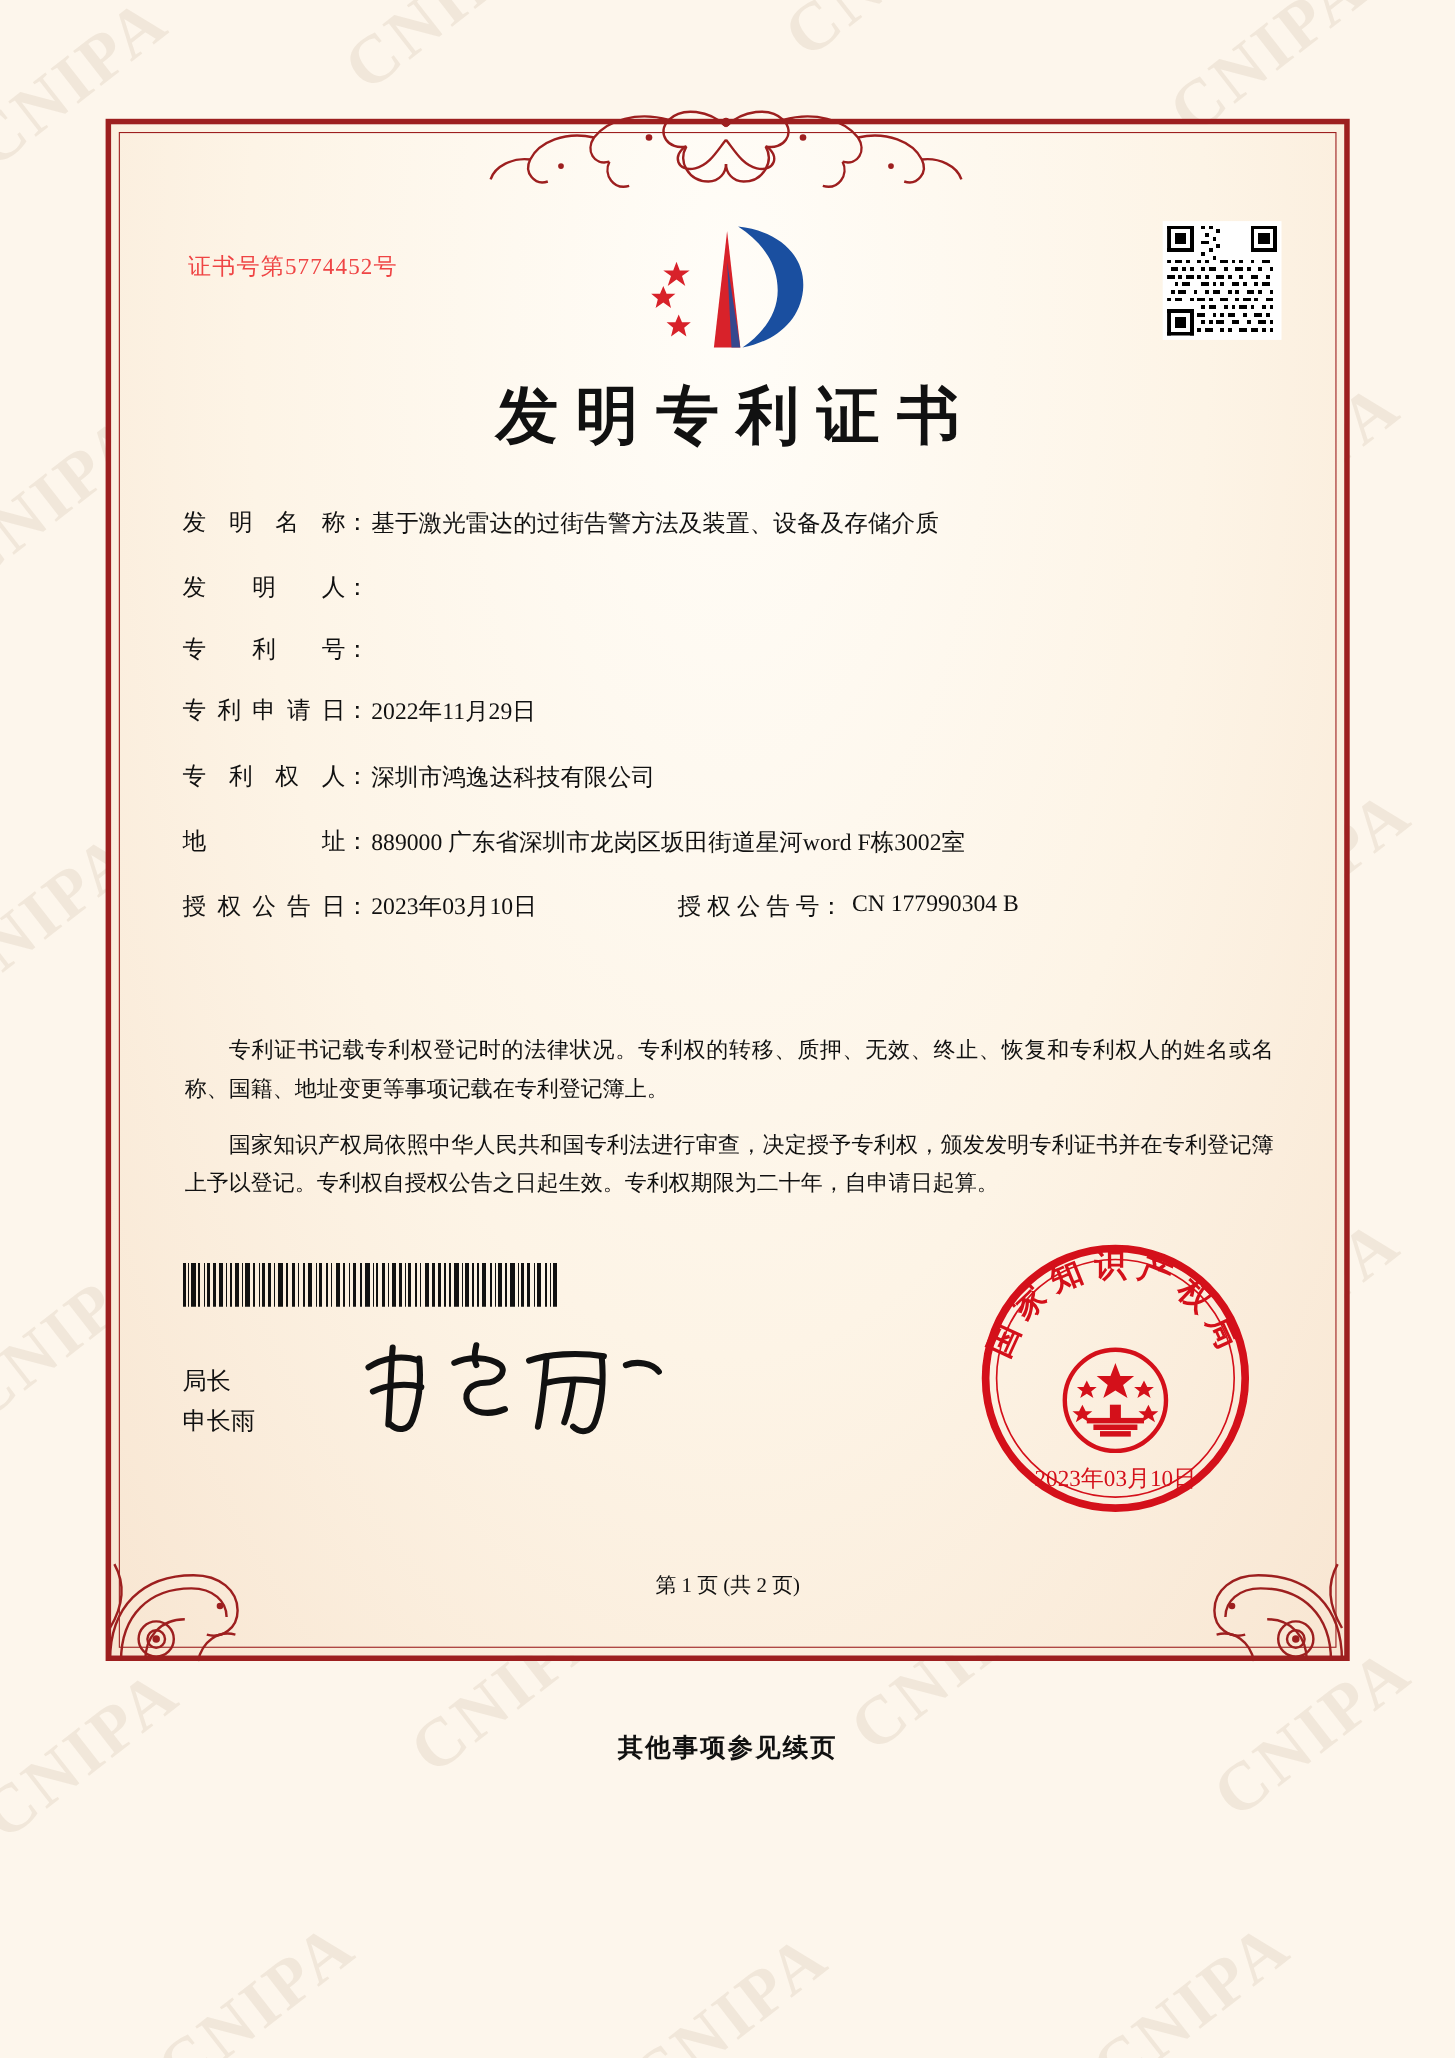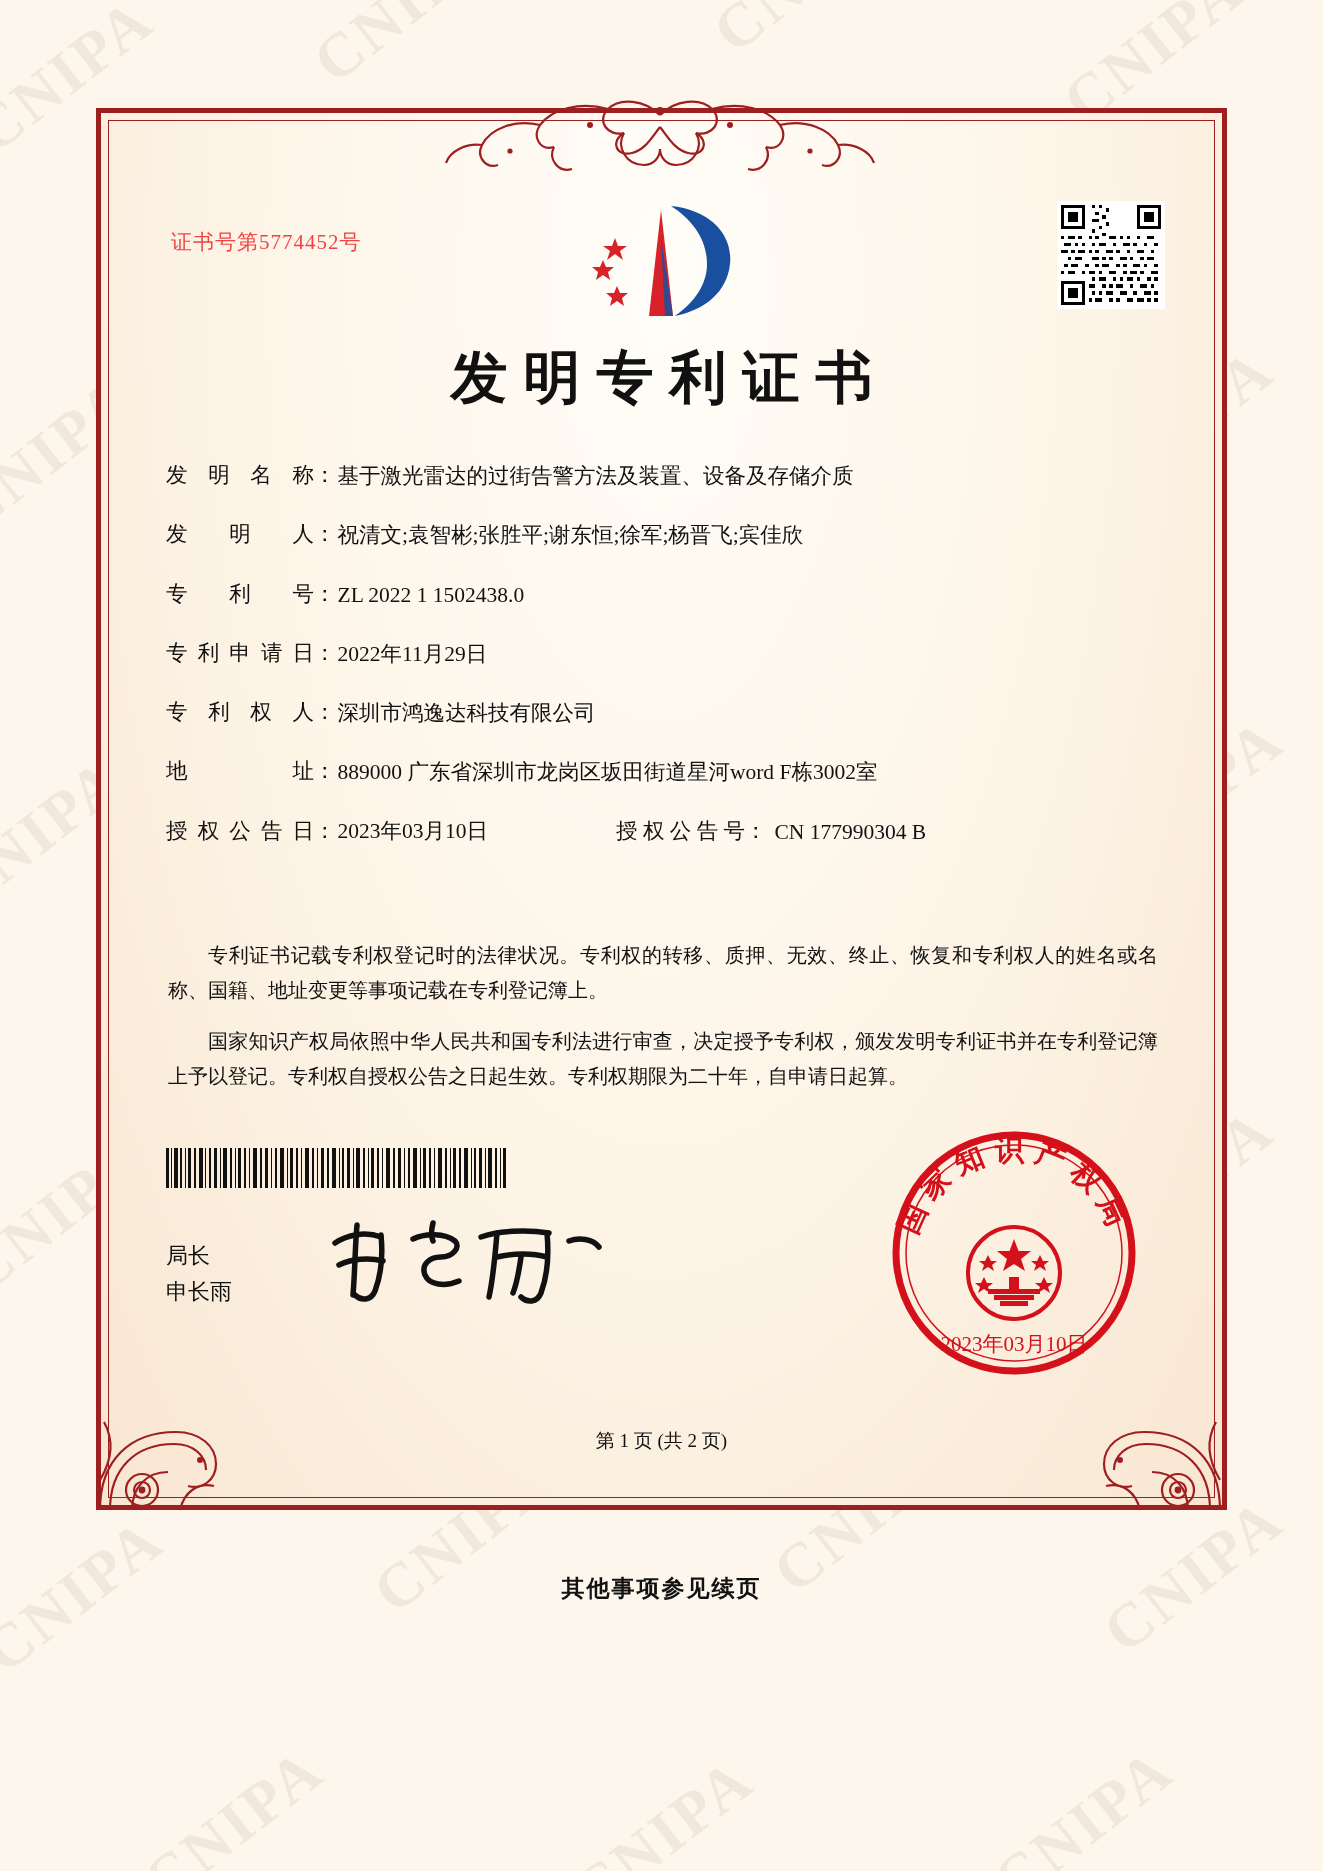--- a/index.html
+++ b/index.html
@@ -157,21 +157,21 @@
 
   .dual-row {
     display: flex;
     align-items: flex-start;
     font-size: 21.5px;
     color: #111;
     margin-bottom: 6px;
   }
   .dual-left { width: 450px; flex: 0 0 450px; display: flex; }
   .dual-left .dl-label { width: 148px; flex: 0 0 148px; display: flex; justify-content: space-between; }
-  .dual-right { display: flex; align-items: flex-end; }
+  .dual-right { display: flex; }
   .dual-right .dr-label { flex: 0 0 auto; padding-right: 8px; }
 
   .paragraphs {
     position: absolute;
     left: 72px;
     top: 830px;
     width: 990px;
     font-size: 20px;
     line-height: 1.75;
     color: #111;
@@ -483,31 +483,29 @@
       <div class="field-value">基于激光雷达的过街告警方法及装置、设备及存储介质</div>
     </div>
 
     <div class="field-row">
       <div class="field-label">
         <span>发</span>
         <span>明</span>
         <span>人</span>
       </div>
       <div class="field-colon">：</div>
-      <div class="field-value">祝清文;袁智彬;张胜平;谢东恒;徐军;杨晋飞;宾佳欣</div>
     </div>
 
     <div class="field-row">
       <div class="field-label">
         <span>专</span>
         <span>利</span>
         <span>号</span>
       </div>
       <div class="field-colon">：</div>
-      <div class="field-value">ZL 2022 1 1502438.0</div>
     </div>
 
     <div class="field-row">
       <div class="field-label">
         <span>专</span>
         <span>利</span>
         <span>申</span>
         <span>请</span>
         <span>日</span>
       </div>

